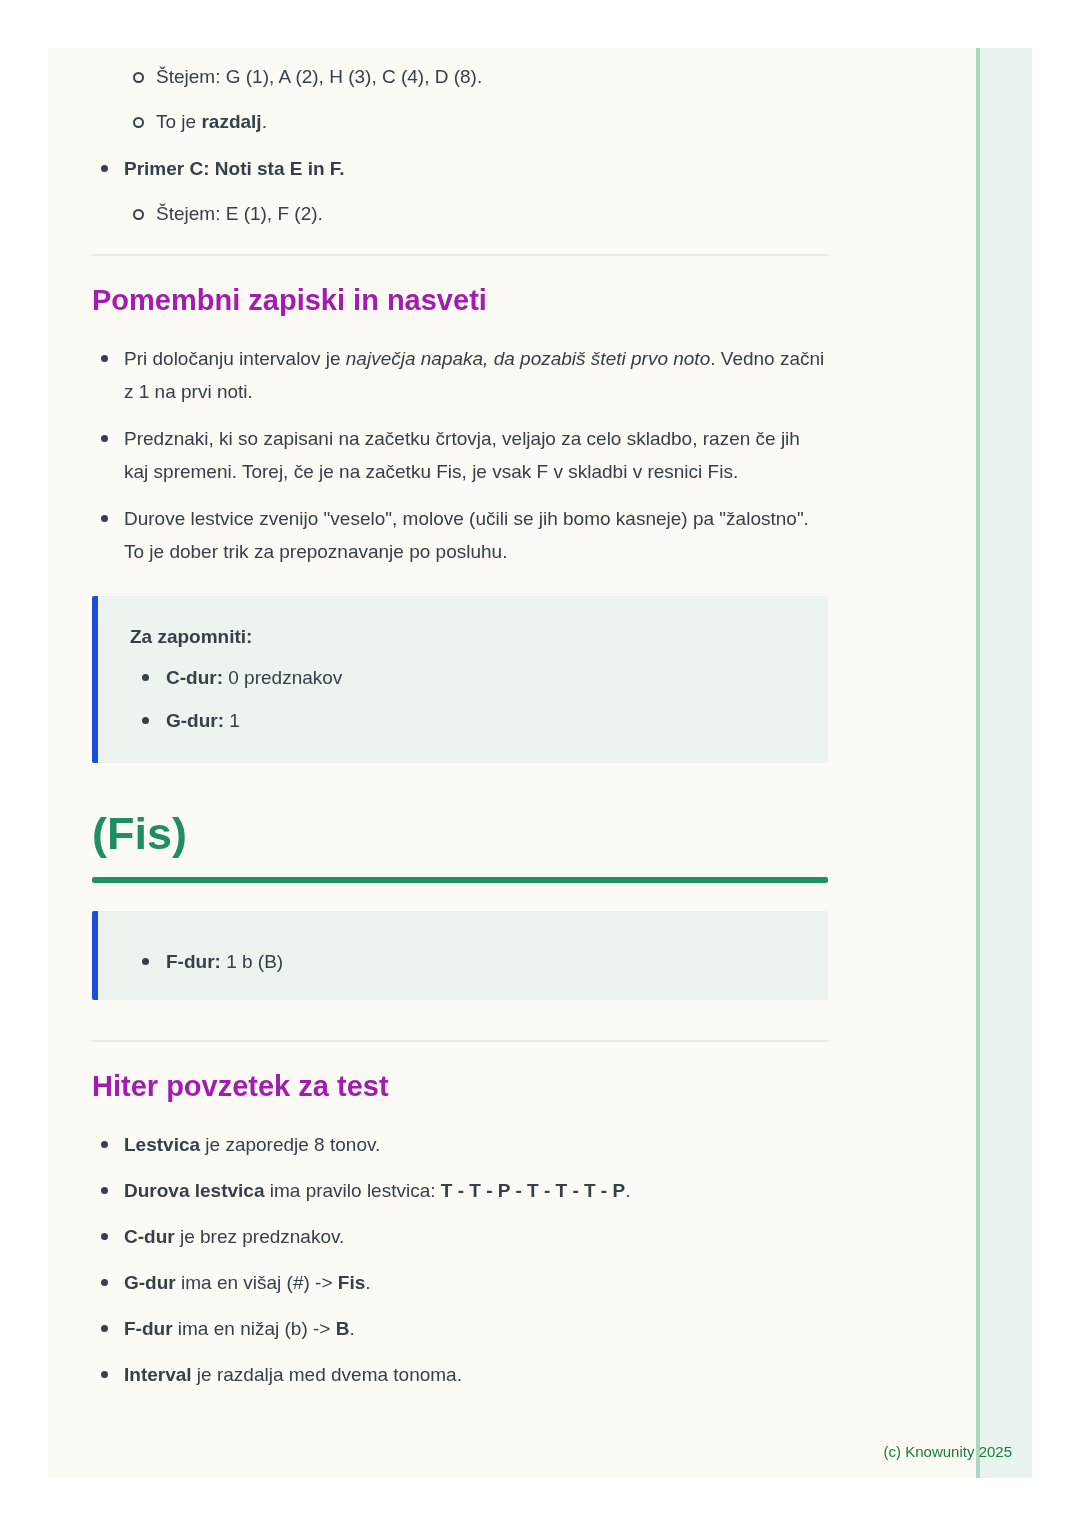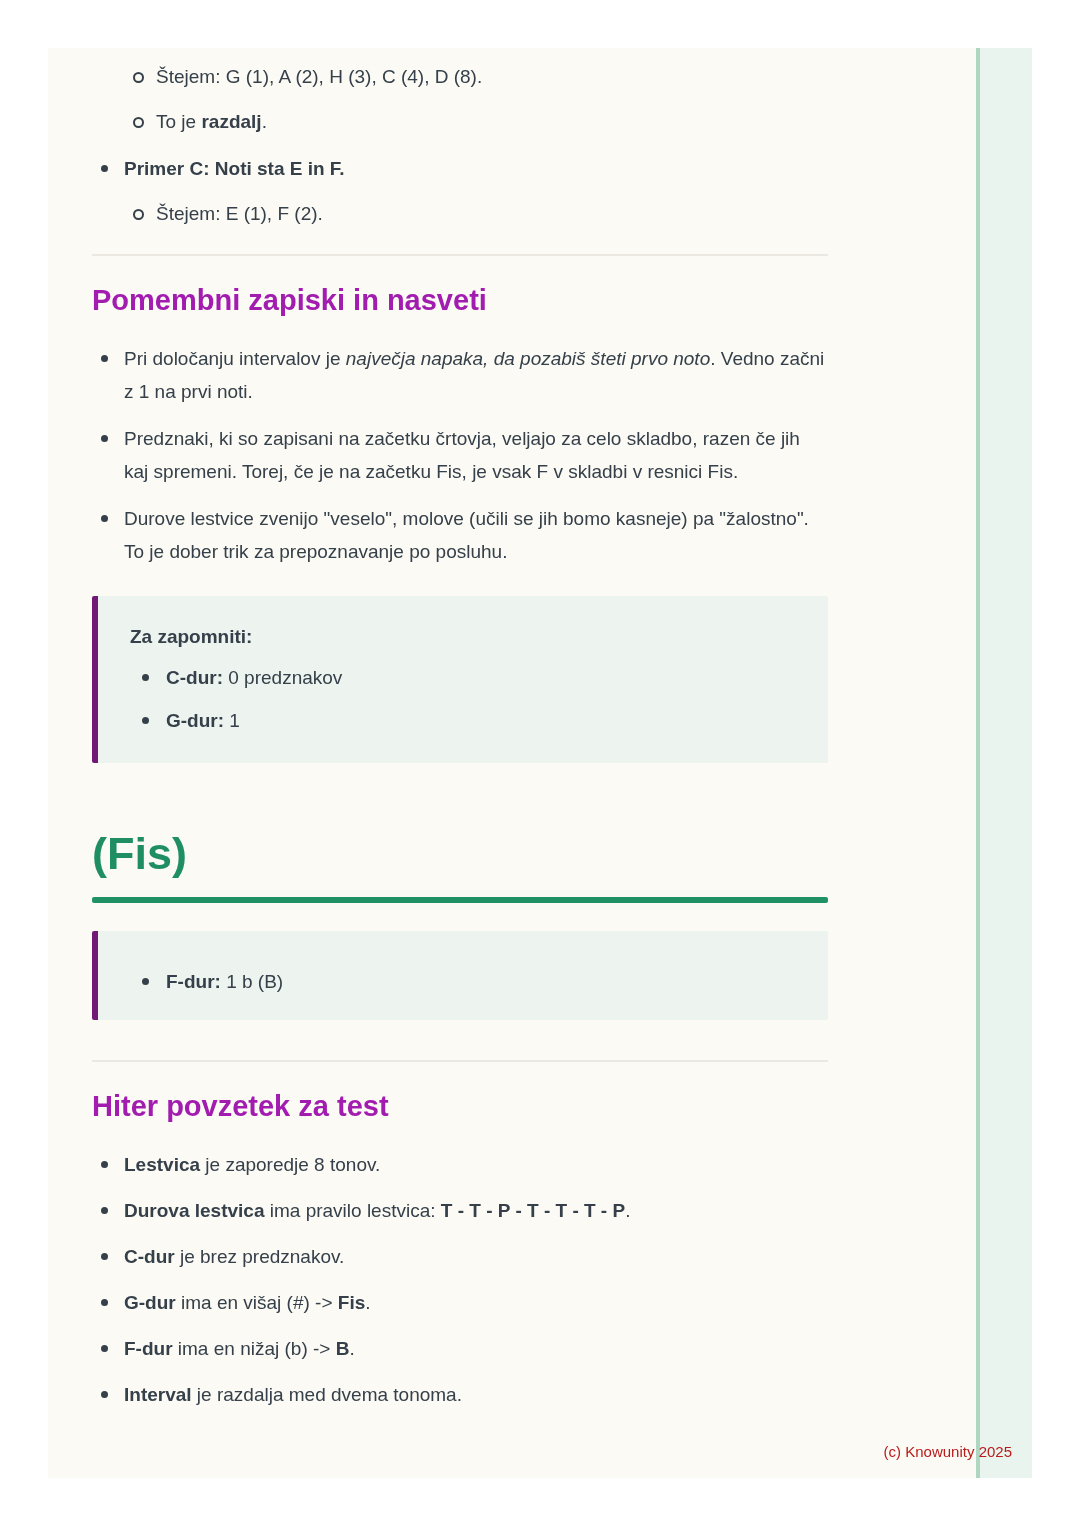--- a/index.html
+++ b/index.html
@@ -77,31 +77,31 @@
     line-height: 36px;
     color: #a21caf;
     font-weight: 700;
     margin: 26px 0 24px 0;
   }
   h1.big-heading {
     font-size: 45px;
     line-height: 54px;
     color: #1f8f63;
     font-weight: 700;
-    margin: 64px 0 0 0;
+    margin: 44px 0 0 0;
   }
   .heading-bar {
     height: 6px;
     background: #1f9164;
     border-radius: 2px;
     margin-top: 16px;
   }
   .callout {
     background: #edf3ee;
-    border-left: 6px solid #701a75;
+    border-left: 6px solid #1d4ed8;
     border-radius: 2px;
     padding: 24px 30px 26px 32px;
     margin-top: 28px;
     box-sizing: border-box;
   }
   .callout .callout-title {
     font-weight: 700;
     margin-bottom: 8px;
   }
   .callout .li { margin-bottom: 10px; }
@@ -110,21 +110,21 @@
   .callout .li.l1 .marker { left: 12px; }
   .callout.single { padding-top: 30px; padding-bottom: 22px; }
   .list { margin-top: 4px; }
   .list.summary .li { margin-bottom: 13px; margin-top: 0; }
   .watermark {
     position: absolute;
     right: 20px;
     bottom: 16px;
     font-size: 15px;
     line-height: 20px;
-    color: #b91c1c;
+    color: #15803d;
     z-index: 2;
   }
 </style>
 </head>
 <body>
 
 <div class="sheet">
   <div class="band"></div>
 
   <div class="content">

